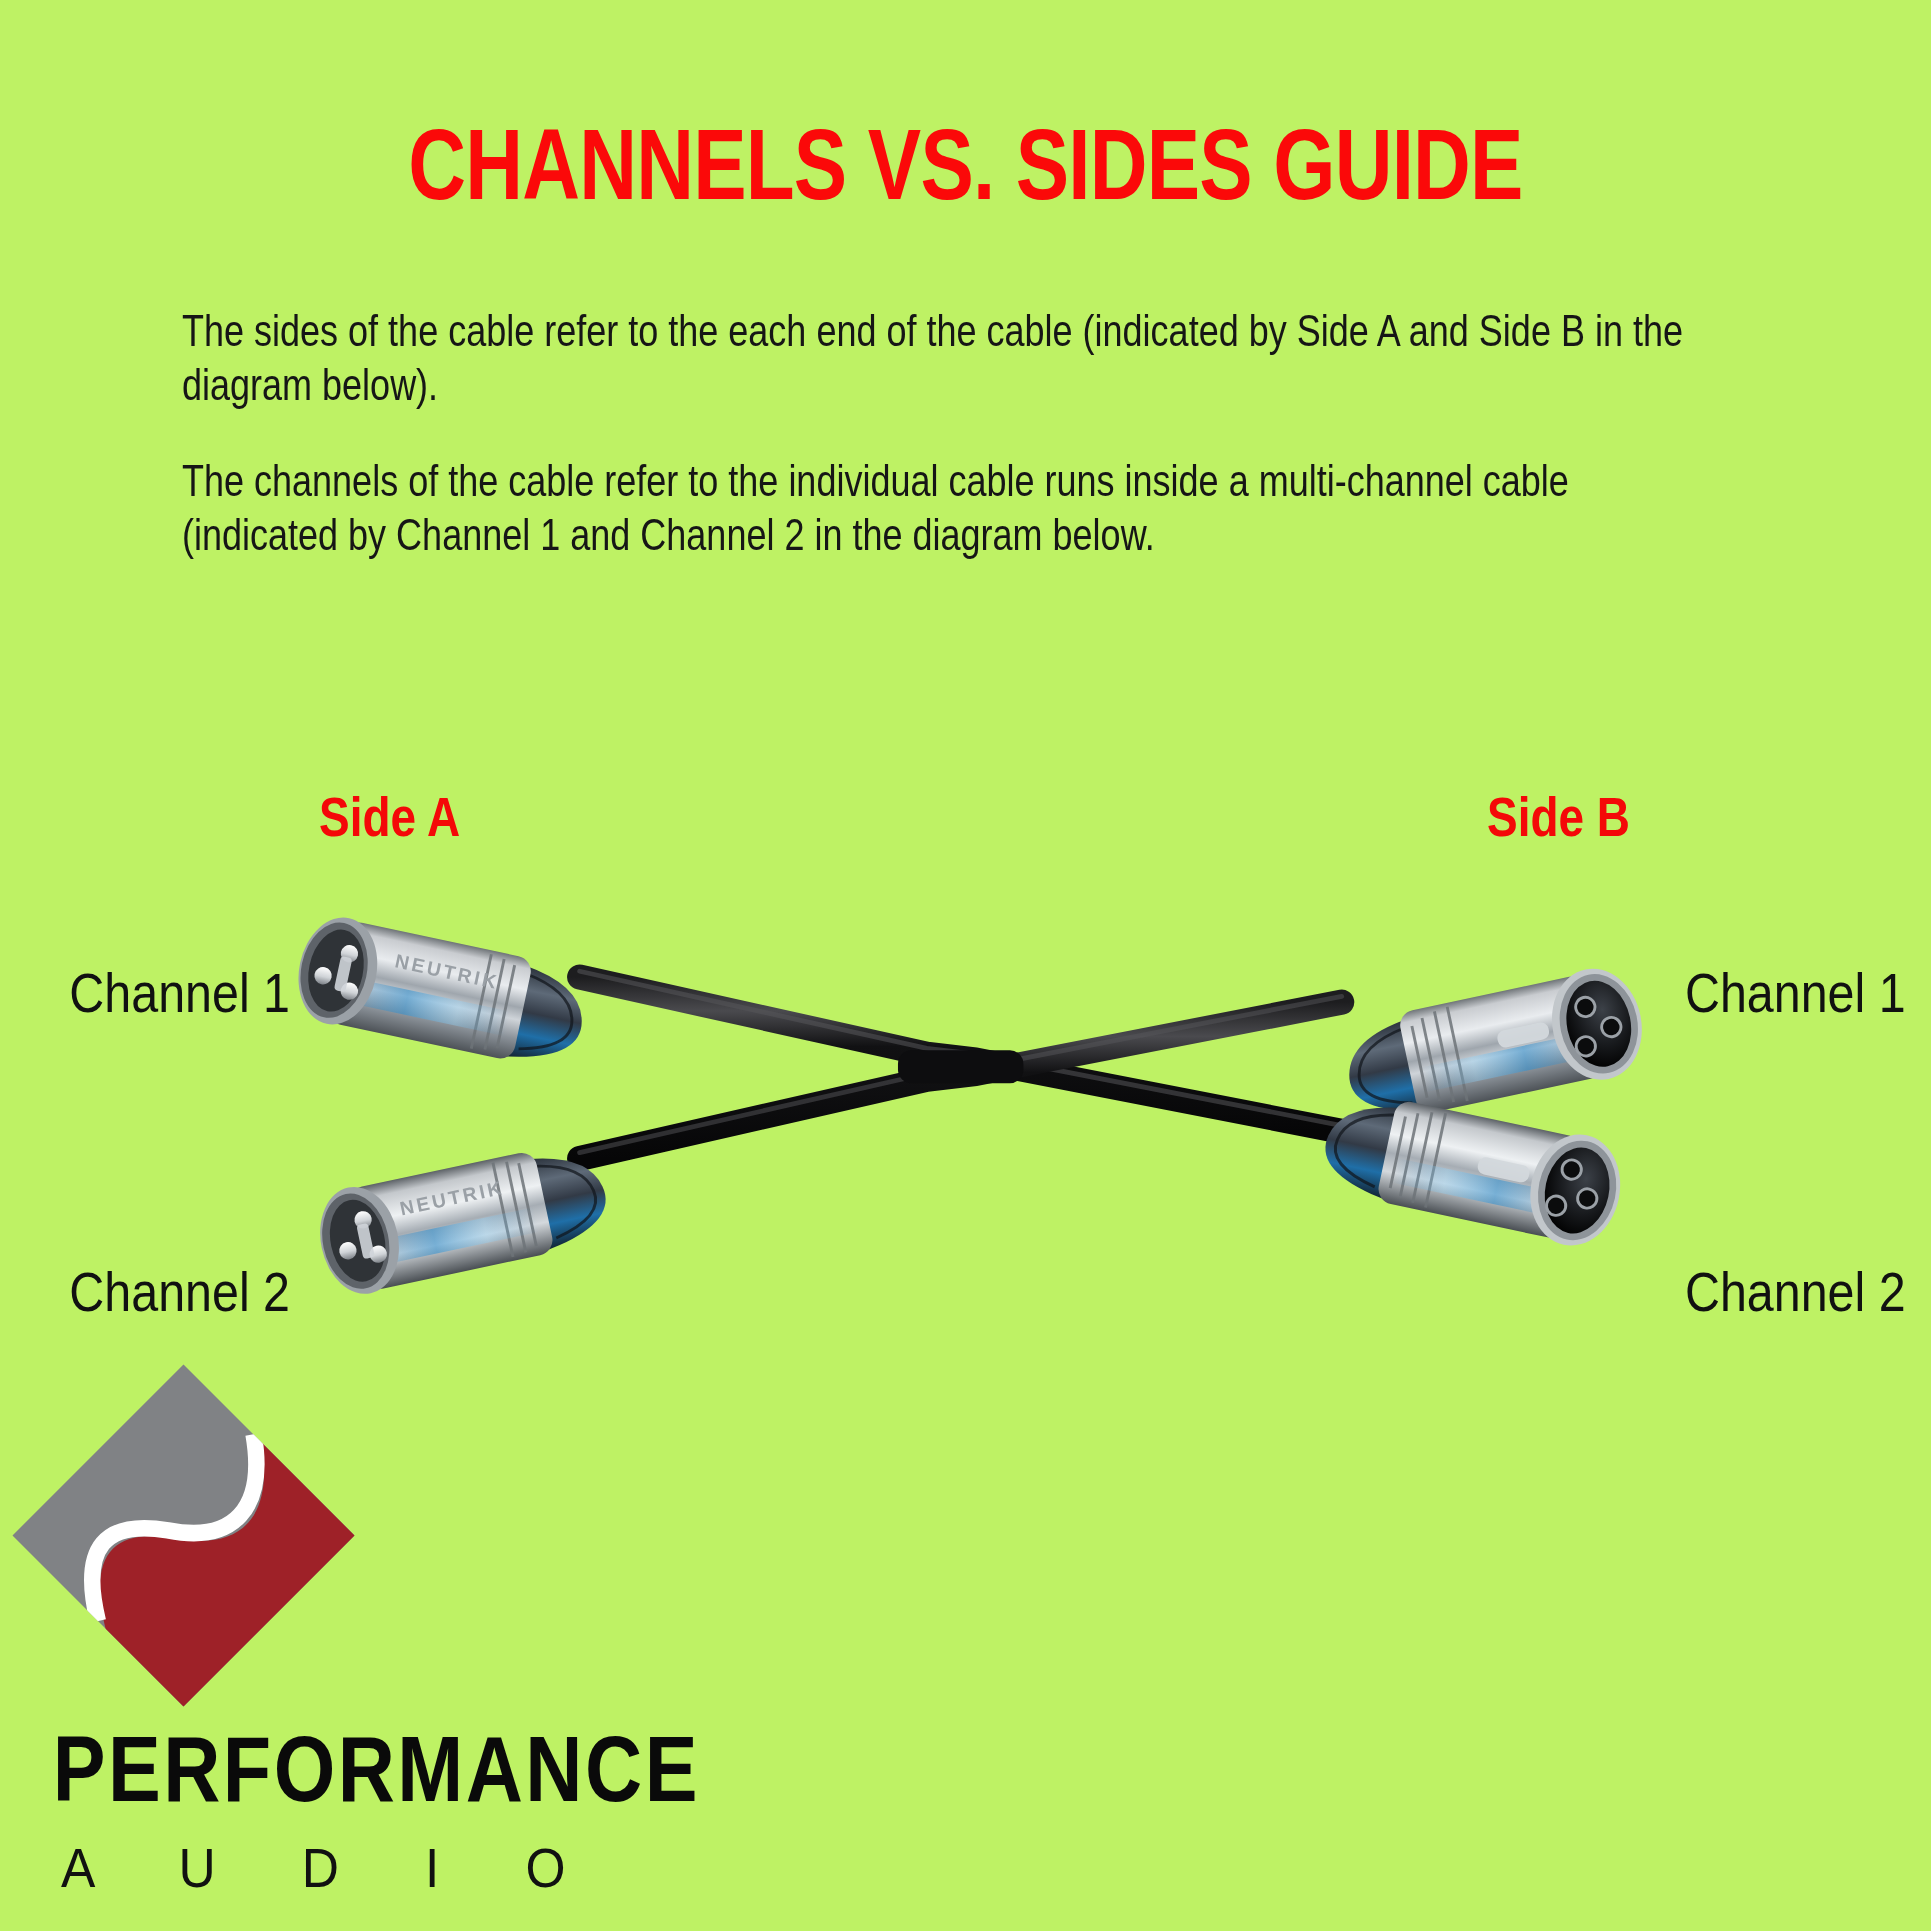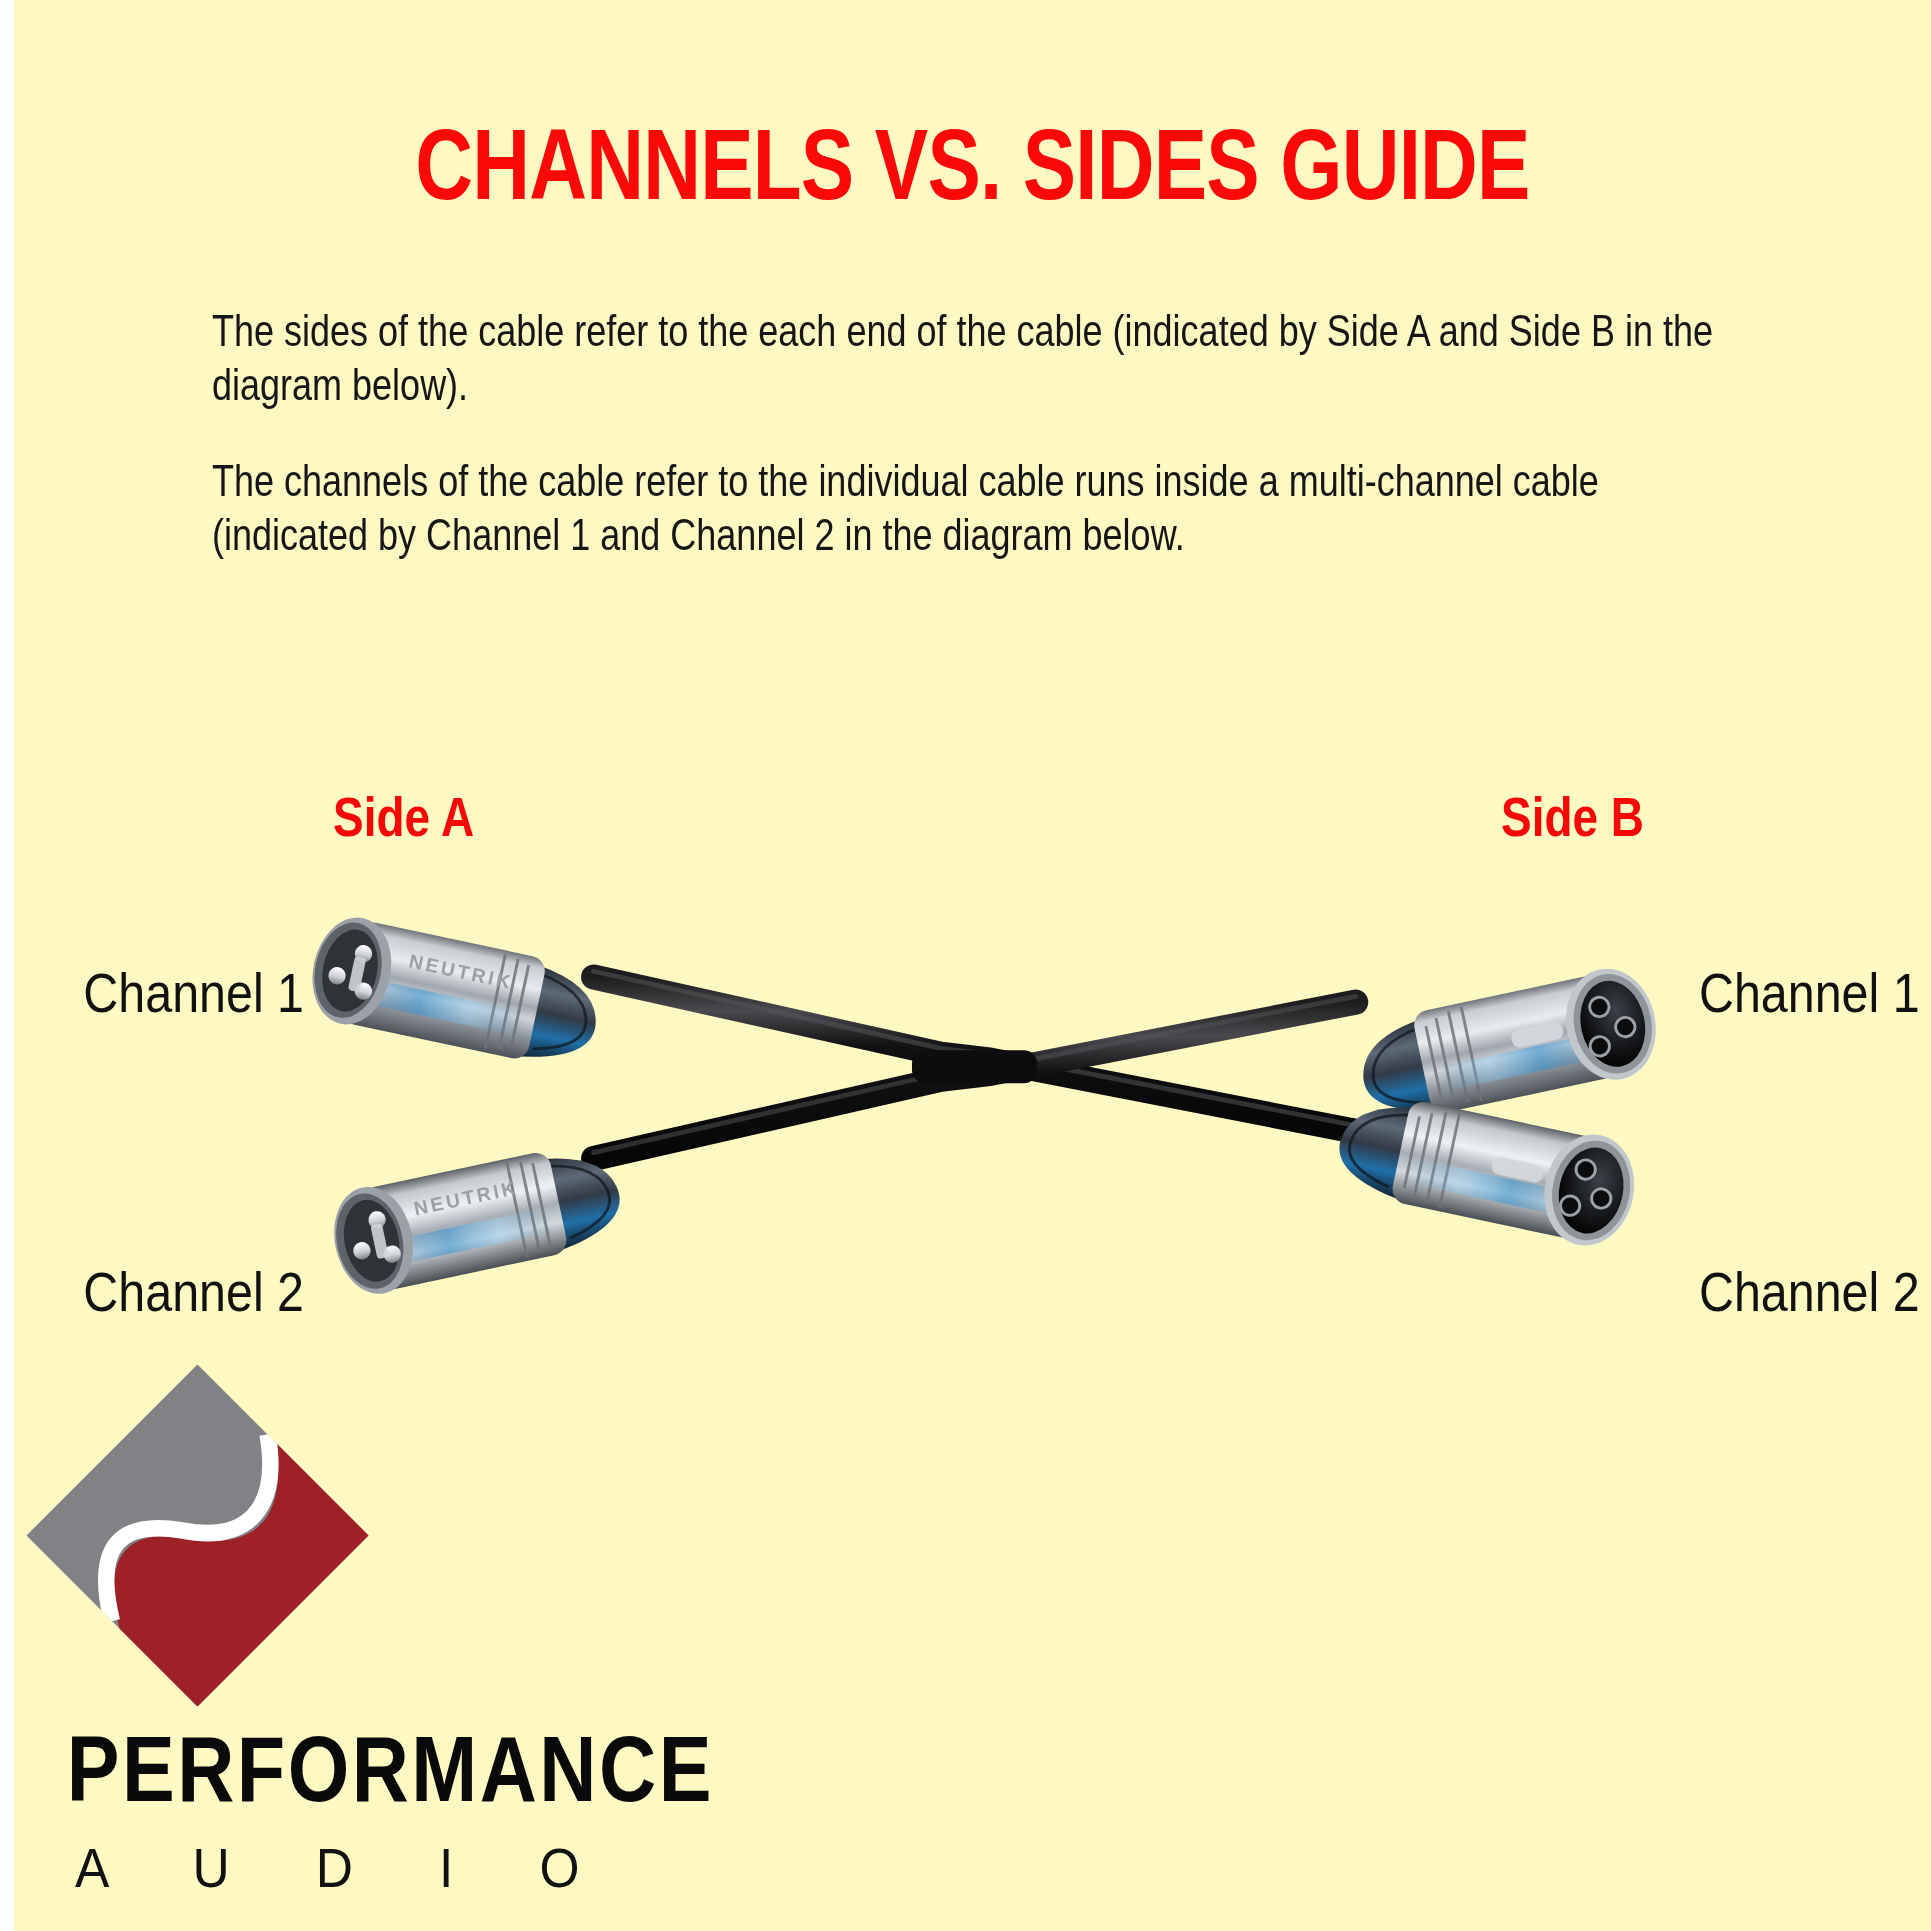--- a/index.html
+++ b/index.html
@@ -1,40 +1,40 @@
 <!DOCTYPE html>
 <html><head>
 <meta charset="utf-8">
 <style>
   html,body{margin:0;padding:0;background:#fff;}
   body{
     width:1931px;height:1931px;position:relative;overflow:hidden;
     font-family:"Liberation Sans","DejaVu Sans",sans-serif;
     -webkit-font-smoothing:antialiased;
   }
-  #page{position:absolute;inset:0;background:#fef9c3;margin-left:14px;}
+  #page{position:absolute;inset:0;background:#bef264;}
 
   
   .title{
     position:absolute; left:0; right:0; top:114px;
     text-align:center;
     color:#fb0909;
     font-size:100px;
     font-weight:700;
     letter-spacing:-1px;
     transform:scaleX(.80);
     transform-origin:50% 50%;
     white-space:nowrap;
     line-height:1.0;
   }
 
   
   .body-block{
     position:absolute;
-    left:198px; top:304px; width:1545px;
+    left:182px; top:304px; width:1545px;
     color:#161616;
   }
   .para{
     font-size:45px;
     line-height:1.20;
     font-weight:400;
     transform:scaleX(.80);
     transform-origin:0 0;
     width:1931px;
     margin:0 0 42px 0;

